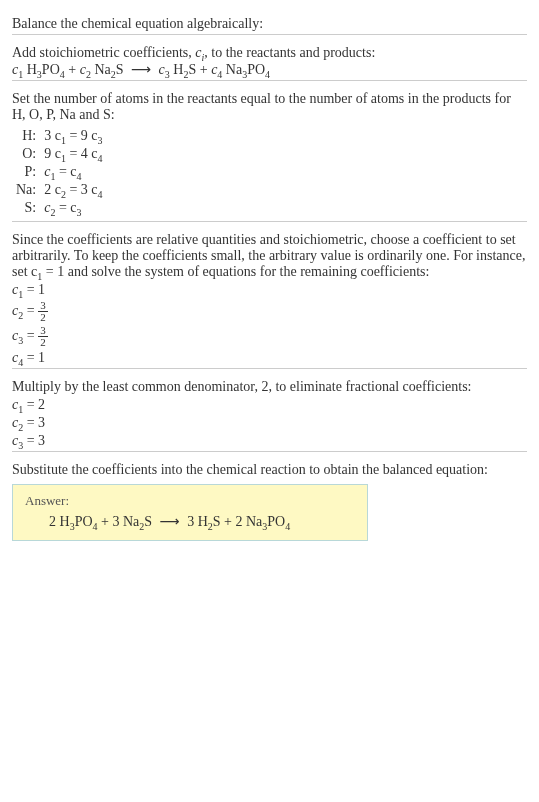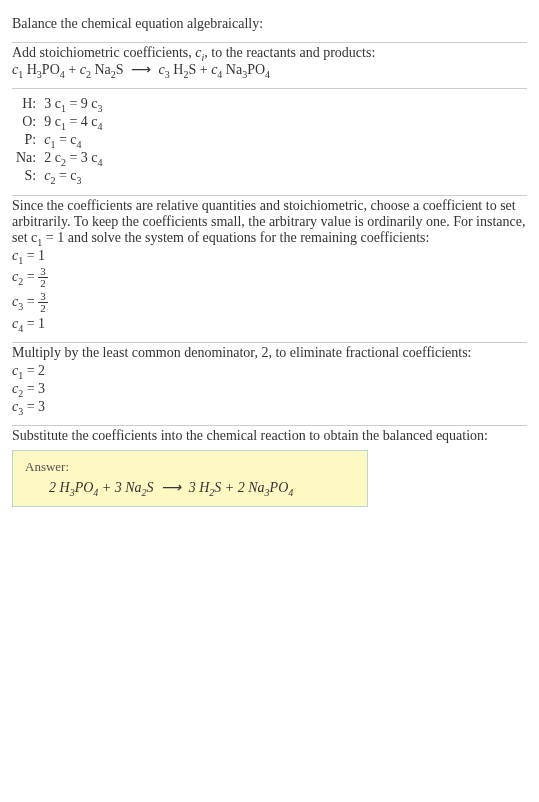--- a/index.html
+++ b/index.html
@@ -6,22 +6,22 @@
     margin: 0;
     padding: 8px 12px;
     font-family: Georgia, 'Times New Roman', serif;
     font-size: 14px;
     color: #333;
     background: #fff;
     width: 515px;
   }
   .section {
     border-top: 1px solid #ccc;
-    padding-top: 2px;
-    margin-top: 10px;
+    padding-top: 10px;
+    margin-top: 2px;
   }
   .section.first {
     border-top: none;
     margin-top: 8px;
     padding-top: 0;
   }
   .eq-table {
     border-collapse: collapse;
     margin: 4px 0;
   }
@@ -64,21 +64,20 @@
     display: inline-block;
     min-width: 330px;
   }
   .answer-box .ans-label {
     font-size: 13px;
     color: #555;
     margin-bottom: 4px;
   }
   .answer-box .ans-eq {
     padding-left: 24px;
-    font-style: italic;
   }
   .chem {
     white-space: nowrap;
   }
   .arrow {
     padding: 0 4px;
   }
   .ital { font-style: italic; }
 </style>
 </head>
@@ -93,20 +92,21 @@
     <span>Add stoichiometric coefficients, </span><span class="ital">c</span><sub class="ital">i</sub><span>, to the reactants and products:</span>
   </div>
   <div class="chem">
     <span class="ital">c</span><sub>1</sub> <span>H</span><sub>3</sub><span>PO</span><sub>4</sub> + <span class="ital">c</span><sub>2</sub> <span>Na</span><sub>2</sub><span>S</span>
     <span class="arrow">⟶</span>
     <span class="ital">c</span><sub>3</sub> <span>H</span><sub>2</sub><span>S</span> + <span class="ital">c</span><sub>4</sub> <span>Na</span><sub>3</sub><span>PO</span><sub>4</sub>
   </div>
 </div>
 
 <div class="section">
+  <div>Set the number of atoms in the reactants equal to the number of atoms in the products for H, O, P, Na and S:</div>
   <table class="eq-table">
     <tbody>
         <tr>
       <td class="label">H:</td>
       <td><span>3 c</span><sub>1</sub><span> = 9 c</span><sub>3</sub></td>
     </tr>
     <tr>
       <td class="label">O:</td>
       <td><span>9 c</span><sub>1</sub><span> = 4 c</span><sub>4</sub></td>
     </tr>

